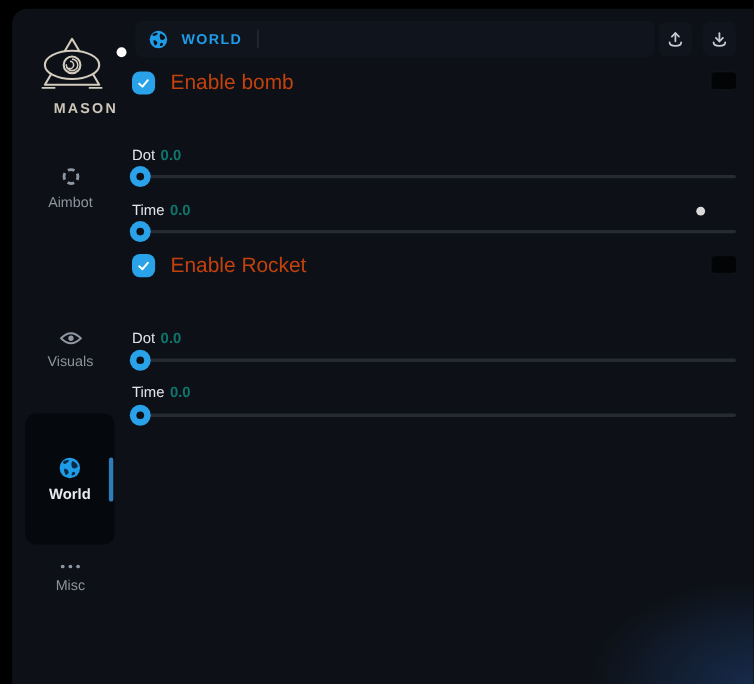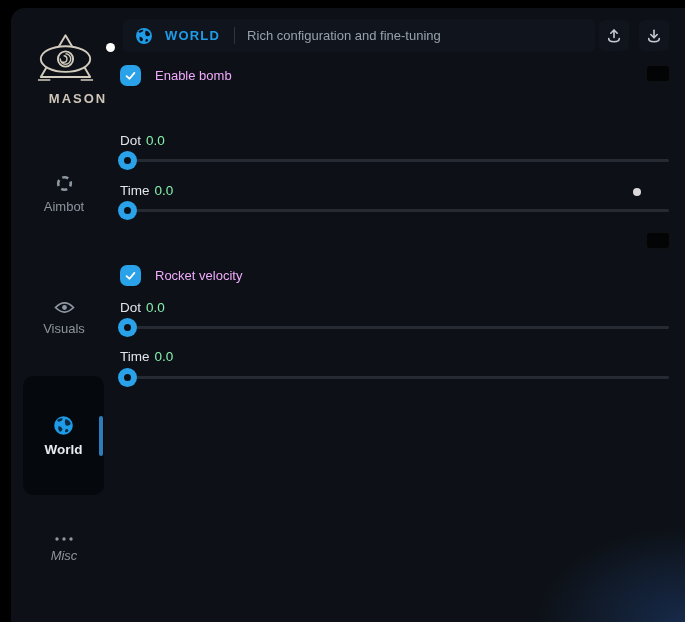--- a/index.html
+++ b/index.html
@@ -26,23 +26,23 @@
   .logo{position:absolute;left:26px;top:24px;width:57px;height:54px;}
   .brand-name{
     position:absolute;left:23px;top:83px;width:88px;text-align:center;
     color:#cdc6b9;font-size:13px;font-weight:bold;letter-spacing:2px;
   }
   .nav-item{
     position:absolute;left:14px;width:78px;display:flex;flex-direction:column;
     align-items:center;gap:6px;cursor:pointer;
   }
   .nav-item .nav-label{color:#8d949e;font-size:13px;}
-  .nav-aimbot{top:166px;}
+  .nav-aimbot{top:143px;}
   .nav-visuals{top:292px;}
-  .nav-misc{top:528px;font-style:italic;}
+  .nav-misc{top:504px;}
   .nav-world-panel{
     position:absolute;left:12px;top:368px;width:81px;height:119px;
     background:#05080d;border-radius:10px;
     display:flex;flex-direction:column;align-items:center;justify-content:center;gap:6px;
     cursor:pointer;
   }
   .nav-world-panel .nav-label{color:#e8ebef;font-size:13.5px;font-weight:bold;}
   .active-indicator{
     position:absolute;left:88px;top:408px;width:4px;height:40px;
     background:#2e7cba;border-radius:2px;
@@ -65,27 +65,27 @@
   .btn-download{left:639px;}
 
   
   .toggle-row{
     position:absolute;left:120px;display:flex;align-items:center;gap:14px;height:21px;
   }
   .checkbox{
     width:21px;height:21px;border-radius:7px;background:#2aa2e9;
     display:flex;align-items:center;justify-content:center;cursor:pointer;flex:none;
   }
-  .toggle-label{color:#f0abfc;font-size:13px;}
+  .toggle-label{color:#c2410c;font-size:19px;}
   .keybind{
     position:absolute;left:646px;width:24px;height:17px;background:#030405;
     border:1px solid rgba(255,255,255,.05);border-radius:4px;cursor:pointer;box-sizing:border-box;
   }
   .slider-caption{position:absolute;left:120px;font-size:13.5px;color:#e2e6ea;}
-  .slider-caption .slider-value{color:#86efac;margin-left:5px;}
+  .slider-caption .slider-value{color:#0f766e;margin-left:5px;font-weight:bold;}
   .slider{
     position:absolute;left:118px;width:551px;height:19px;cursor:pointer;
   }
   .slider .track{
     position:absolute;left:3px;right:0;top:8px;height:2.5px;background:#262b33;border-radius:2px;
   }
   .slider .thumb{
     position:absolute;left:0;top:0;width:19px;height:19px;border-radius:50%;
     background:#2aa2e9;display:flex;align-items:center;justify-content:center;
   }
@@ -157,21 +157,20 @@
   <div class="header-bar">
     <svg width="18" height="18" viewBox="0 0 21 21">
       <circle cx="10.5" cy="10.5" r="9.3" fill="#1f9ce8"></circle>
       <path d="M4 5 Q7 2.5 10 3.5 Q9 6 6.5 6.5 Q5 7.5 4 5 Z" fill="#0d1117"></path>
       <path d="M12.5 4 Q17 5 17.8 9 Q15 12 12.5 10 Q11 7 12.5 4 Z" fill="#0d1117"></path>
       <path d="M5.5 11 Q9 11.5 9.5 14.5 Q8 17.5 6.5 16.5 Q4.5 13.5 5.5 11 Z" fill="#0d1117"></path>
       <path d="M13 14 Q15.5 13.5 15.5 16 Q13.5 18 12 17 Q12 15 13 14 Z" fill="#0d1117"></path>
     </svg>
     <span class="tab-label">WORLD</span>
     <span class="header-divider"></span>
-    <span class="header-subtitle">Rich configuration and fine-tuning</span>
   </div>
 
   <div class="icon-button btn-upload">
     <svg width="16" height="16" viewBox="0 0 16 16">
       <g fill="none" stroke="#c6ccd4" stroke-width="1.6" stroke-linecap="round" stroke-linejoin="round">
         <path d="M8 9.5 V2.2"></path>
         <path d="M4.8 5.2 L8 2 L11.2 5.2"></path>
         <path d="M2.7 10.5 Q2.7 13.8 8 13.8 Q13.3 13.8 13.3 10.5"></path>
       </g>
     </svg>
@@ -204,30 +203,30 @@
   </div>
 
   <div class="slider-caption" style="top:183px"><span>Time</span><span class="slider-value">0.0</span></div>
   <div class="slider" style="top:201px">
     <div class="track"></div>
     <div class="thumb"></div>
   </div>
 
   <div class="gray-dot"></div>
 
-  <div class="keybind" style="top:232px"></div>
-
-  <div class="toggle-row" style="top:265px">
+  <div class="toggle-row" style="top:231px">
     <span class="checkbox">
       <svg width="13" height="13" viewBox="0 0 20 20">
         <polyline points="4,11 8.5,15 16,6" fill="none" stroke="#fff" stroke-width="2.8" stroke-linecap="round" stroke-linejoin="round"></polyline>
       </svg>
     </span>
-    <span class="toggle-label">Rocket velocity</span>
-  </div>
+    <span class="toggle-label">Enable Rocket</span>
+  </div>
+  <div class="keybind" style="top:232px"></div>
+
 
   <div class="slider-caption" style="top:300px"><span>Dot</span><span class="slider-value">0.0</span></div>
   <div class="slider" style="top:318px">
     <div class="track"></div>
     <div class="thumb"></div>
   </div>
 
   <div class="slider-caption" style="top:349px"><span>Time</span><span class="slider-value">0.0</span></div>
   <div class="slider" style="top:368px">
     <div class="track"></div>

